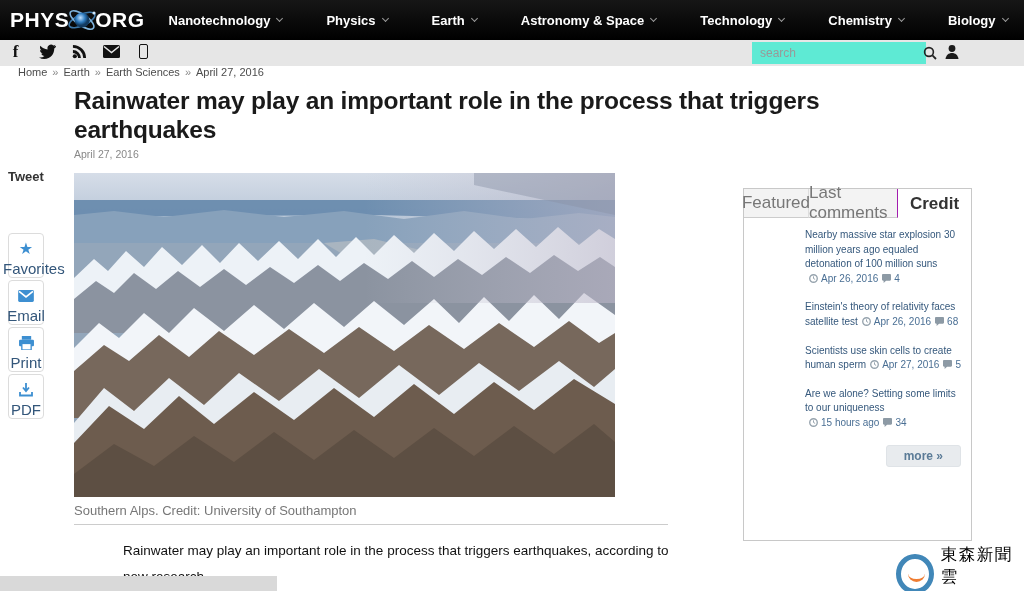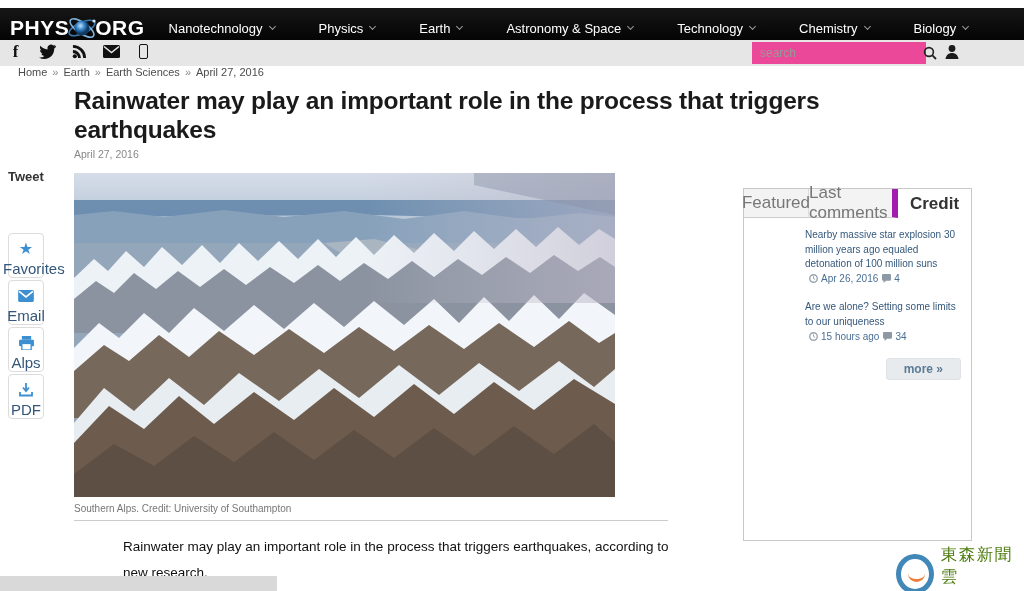--- a/index.html
+++ b/index.html
@@ -1,93 +1,93 @@
 <!DOCTYPE html>
 <html><head>
 <meta charset="utf-8">
 <style>
   * { margin:0; padding:0; box-sizing:border-box; }
   body { font-family:"Liberation Sans", sans-serif; background:#fff; }
   .page { position:relative; width:1024px; height:591px; background:#fff; overflow:hidden; }
 
   
   .topnav { position:absolute; top:0; left:0; width:1024px; height:40px;
-    background:linear-gradient(#161616,#000); display:flex; align-items:center;margin-top:8px; }
+    background:linear-gradient(#161616,#000); display:flex; align-items:center; }
   .logo { display:flex; align-items:center; margin-left:10px; cursor:pointer; }
   .logo-txt { color:#fff; font-size:21px; font-weight:bold; letter-spacing:.5px; }
   .atom { width:34px; height:30px; margin:0 -4px; }
   .nav-items { display:flex; align-items:center; margin-left:24px; }
-  .nav-item { color:#fff; font-size:13px; font-weight:400; margin-right:44px;
+  .nav-item { color:#fff; font-size:13px; font-weight:700; margin-right:44px;
     display:flex; align-items:center; cursor:pointer; white-space:nowrap; }
   .chev { width:5px; height:5px; border-right:1.5px solid #9a9a9a; border-bottom:1.5px solid #9a9a9a;
     transform:rotate(45deg); display:inline-block; margin-left:7px; margin-top:-3px; }
 
   
   .socialbar { position:absolute; top:40px; left:0; width:1024px; height:26px; background:#e6e6e6; }
   .soc-icons { position:absolute; left:7px; top:3px; display:flex; align-items:center; gap:15px; }
   .soc-ic { width:17px; height:17px; display:flex; align-items:center; justify-content:center; cursor:pointer; }
   .soc-ic svg { display:block; }
   .fb-f { font-weight:bold; font-size:17px; color:#111; font-family:"Liberation Serif", serif; line-height:17px; }
   .mob { width:9px; height:15px; border:1.6px solid #111; border-radius:2px; }
-  .search-wrap { position:absolute; left:752px; top:2px; width:174px; height:22px; background:#ec4899; display:flex; }
+  .search-wrap { position:absolute; left:752px; top:2px; width:174px; height:22px; background:#5eead4; display:flex; }
   .search-input { flex:1; border:0; outline:none; background:transparent; font-size:12px; padding:0 8px;
     color:#333; font-family:"Liberation Sans", sans-serif; }
   .search-input::placeholder { color:#999; }
   .search-btn { width:26px; border:0; background:transparent; display:flex; align-items:center; justify-content:center; cursor:pointer; }
   .person { position:absolute; left:943px; top:3px; width:18px; height:18px; cursor:pointer; }
 
   
   .breadcrumb { position:absolute; top:66px; left:10px; font-size:11px; color:#4c4c4c; display:flex; gap:5px; align-items:center;padding-left:8px; }
   .crumb { cursor:pointer; }
   .crumb-sep { color:#8a8a8a; }
 
   
   .main { position:absolute; left:74px; top:86px; width:802px; }
   .title { font-size:24.5px; line-height:29px; font-weight:bold; color:#1a1a1a; letter-spacing:-.2px; }
   .art-date { margin-top:4px; font-size:10.5px; color:#888; }
   .photo { margin-top:13px; width:541px; height:324px; overflow:hidden; }
   .photo svg { display:block; width:100%; height:100%; }
-  .caption { margin-top:6px; font-size:10px; color:#777; }
+  .caption { margin-top:6px; font-size:13px; color:#777; }
   .rule { margin-top:6px; width:594px; border:0; border-top:1px solid #ccc; }
   .lead { margin-top:13px; margin-left:49px; width:552px; font-size:13.5px; line-height:26px; color:#111; }
 
   .partial-line { position:absolute; left:281px; top:576px; font-size:13.5px; color:#111; white-space:nowrap; }
   .graybox { position:absolute; left:0; top:576px; width:277px; height:15px; background:#d9d9d9; }
 
   
   .tweet { position:absolute; left:8px; top:169px; font-size:13px; font-weight:bold; color:#333; cursor:pointer; }
   .share-col { position:absolute; left:8px; top:233px; width:36px; }
   .share-btn { width:36px; height:45px; background:#fff; border:1px solid #dcdcdc; border-radius:4px;
     margin-bottom:2px; text-align:center; cursor:pointer; padding-top:6px; }
   .share-ic { height:18px; display:flex; align-items:center; justify-content:center; color:#3d8fd1; font-size:15px; line-height:15px; }
   .share-lbl { display:block; width:46px; margin-left:-6px; font-size:15px; font-weight:normal; color:#33567a; margin-top:2px; }
 
   
   .panel { position:absolute; left:743px; top:188px; width:229px; height:353px;
     background:#fff; border:1px solid #c8c8c8; }
   .tabs { display:flex; height:29px; font-size:17px; }
   .tab { display:flex; align-items:center; justify-content:center; color:#777;
     background:#f3f3f3; border-right:1px solid #ddd; border-bottom:1px solid #ccc; cursor:pointer; }
-  .tab-0 { width:65px; } .tab-1 { width:89px; border-right:6px solid #a21caf; }
+  .tab-0 { width:65px; } .tab-1 { width:89px; border-right:1px solid #a21caf; }
   .tab.active { flex:1; background:#fff; color:#333; font-weight:bold; border-bottom:0; border-right:0; }
   .panel-body { padding:10px 8px 8px 61px; }
   .pop-item { margin-bottom:13px; font-size:10px; line-height:14.6px; }
   .pop-title { color:#35587c; cursor:pointer; }
   .pop-meta { color:#4a6f94; white-space:nowrap; }
   .meta-ic { display:inline-block; vertical-align:-1px; margin:0 3px 0 4px; }
   .more-row { text-align:right; padding-right:2px; margin-top:2px; }
   .more-btn { display:inline-block; background:#e8ebee; border:1px solid #dfe3e7; border-radius:3px;
     color:#5b7b97; font-size:12px; font-weight:bold; padding:3px 17px; cursor:pointer; }
 
   
   .watermark { position:absolute; left:896px; top:544px; display:flex; align-items:center; gap:7px; }
   .wm-circle { position:relative; width:40px; height:40px; border:5px solid #4187b8; border-radius:50%; background:#fff; }
   .wm-smile { position:absolute; left:7px; top:13px; width:17px; height:10px;
     border-bottom:3.5px solid #ef7d33; border-radius:0 0 14px 14px; }
-  .wm-l1 { font-size:16.5px; color:#4d7c0f; letter-spacing:1.5px; }
+  .wm-l1 { font-size:16.5px; color:#000000; letter-spacing:1.5px; }
   .wm-l2 { font-size:13.5px; font-weight:bold; color:#8a98a3; margin-top:1px; }
 </style>
 </head>
 <body>
 
 <div class="page">
 
   <div class="topnav">
     <div class="logo">
       <span class="logo-txt">PHYS</span>
@@ -250,21 +250,21 @@
         <span class="share-lbl">Email</span>
       </div>
       <div class="share-btn">
         <div class="share-ic">
           <svg width="15" height="14" viewBox="0 0 16 15">
             <rect x="3" y="0" width="10" height="4" fill="#3d8fd1"></rect>
             <rect x="0" y="4" width="16" height="7" rx="1.2" fill="#3d8fd1"></rect>
             <rect x="3" y="8" width="10" height="7" fill="#fff" stroke="#3d8fd1" stroke-width="1.4"></rect>
           </svg>
         </div>
-        <span class="share-lbl">Alps</span>
+        <span class="share-lbl">Print</span>
       </div>
       <div class="share-btn">
         <div class="share-ic">
           <svg width="14" height="14" viewBox="0 0 14 14">
             <path d="M7 0v7M4 4.5 7 8l3-3.5" stroke="#3d8fd1" stroke-width="1.8" fill="none"></path>
             <path d="M1 9v3.5h12V9" stroke="#3d8fd1" stroke-width="1.8" fill="none"></path>
           </svg>
         </div>
         <span class="share-lbl">PDF</span>
       </div>
@@ -277,20 +277,32 @@
         <div class="tab tab-2 active">Credit</div>
       </div>
     <div class="panel-body">
       <div id="pop-items">
           <div class="pop-item"><span class="pop-title">Nearby massive star explosion 30 million years ago equaled detonation of 100 million suns</span><span class="pop-meta"><span class="meta-ic"><svg width="9" height="9" viewBox="0 0 10 10">
                   <circle cx="5" cy="5" r="4.2" fill="none" stroke="#97a4ae" stroke-width="1.5"></circle>
                   <path d="M5 2.6V5l1.8 1" stroke="#97a4ae" stroke-width="1.1" fill="none"></path>
                 </svg></span><span>Apr 26, 2016</span><span class="meta-ic"><svg width="9" height="9" viewBox="0 0 10 10">
                   <path d="M0 1.2C0 .5.5 0 1.2 0h7.6C9.5 0 10 .5 10 1.2v5C10 6.9 9.5 7.4 8.8 7.4H4.5L1.8 10V7.4h-.6C.5 7.4 0 6.9 0 6.2z" fill="#8d9aa5"></path>
                 </svg></span><span>4</span></span></div>
+          <div class="pop-item"><span class="pop-title">Einstein's theory of relativity faces satellite test</span><span class="pop-meta"><span class="meta-ic"><svg width="9" height="9" viewBox="0 0 10 10">
+                  <circle cx="5" cy="5" r="4.2" fill="none" stroke="#97a4ae" stroke-width="1.5"></circle>
+                  <path d="M5 2.6V5l1.8 1" stroke="#97a4ae" stroke-width="1.1" fill="none"></path>
+                </svg></span><span>Apr 26, 2016</span><span class="meta-ic"><svg width="9" height="9" viewBox="0 0 10 10">
+                  <path d="M0 1.2C0 .5.5 0 1.2 0h7.6C9.5 0 10 .5 10 1.2v5C10 6.9 9.5 7.4 8.8 7.4H4.5L1.8 10V7.4h-.6C.5 7.4 0 6.9 0 6.2z" fill="#8d9aa5"></path>
+                </svg></span><span>68</span></span></div>
+          <div class="pop-item"><span class="pop-title">Scientists use skin cells to create human sperm</span><span class="pop-meta"><span class="meta-ic"><svg width="9" height="9" viewBox="0 0 10 10">
+                  <circle cx="5" cy="5" r="4.2" fill="none" stroke="#97a4ae" stroke-width="1.5"></circle>
+                  <path d="M5 2.6V5l1.8 1" stroke="#97a4ae" stroke-width="1.1" fill="none"></path>
+                </svg></span><span>Apr 27, 2016</span><span class="meta-ic"><svg width="9" height="9" viewBox="0 0 10 10">
+                  <path d="M0 1.2C0 .5.5 0 1.2 0h7.6C9.5 0 10 .5 10 1.2v5C10 6.9 9.5 7.4 8.8 7.4H4.5L1.8 10V7.4h-.6C.5 7.4 0 6.9 0 6.2z" fill="#8d9aa5"></path>
+                </svg></span><span>5</span></span></div>
           <div class="pop-item"><span class="pop-title">Are we alone? Setting some limits to our uniqueness</span><span class="pop-meta"><span class="meta-ic"><svg width="9" height="9" viewBox="0 0 10 10">
                   <circle cx="5" cy="5" r="4.2" fill="none" stroke="#97a4ae" stroke-width="1.5"></circle>
                   <path d="M5 2.6V5l1.8 1" stroke="#97a4ae" stroke-width="1.1" fill="none"></path>
                 </svg></span><span>15 hours ago</span><span class="meta-ic"><svg width="9" height="9" viewBox="0 0 10 10">
                   <path d="M0 1.2C0 .5.5 0 1.2 0h7.6C9.5 0 10 .5 10 1.2v5C10 6.9 9.5 7.4 8.8 7.4H4.5L1.8 10V7.4h-.6C.5 7.4 0 6.9 0 6.2z" fill="#8d9aa5"></path>
                 </svg></span><span>34</span></span></div>
         </div>
       <div class="more-row">
         <span class="more-btn">more »</span>
       </div>

